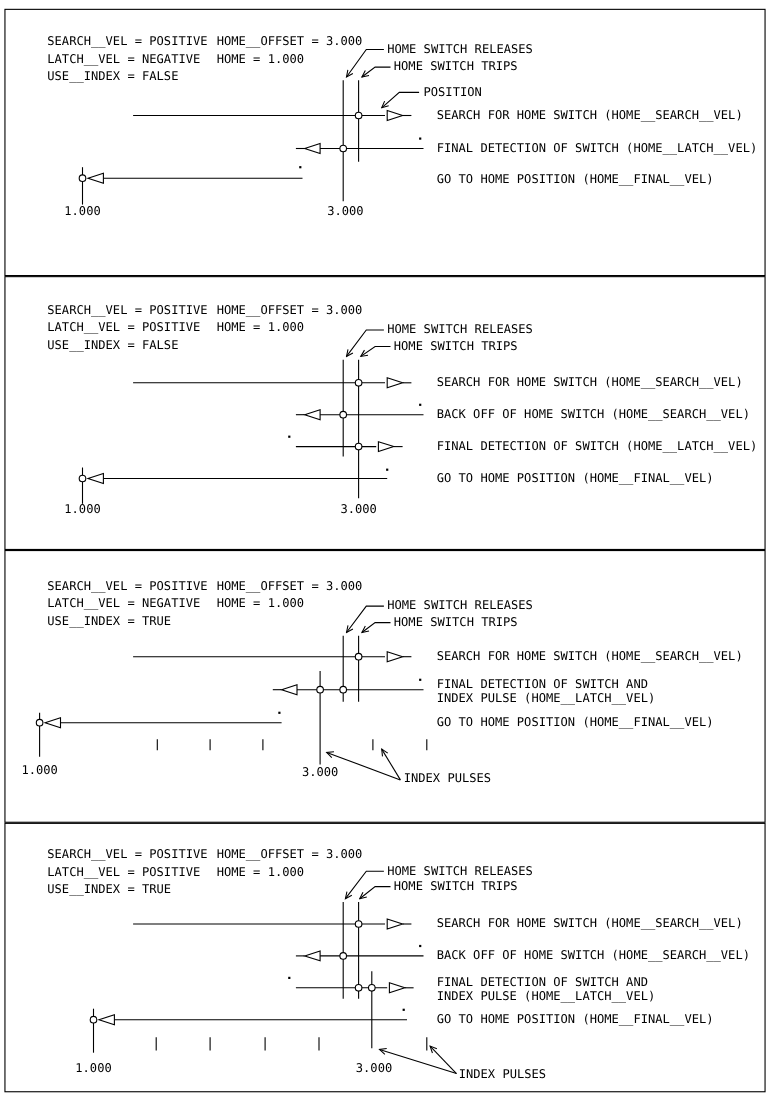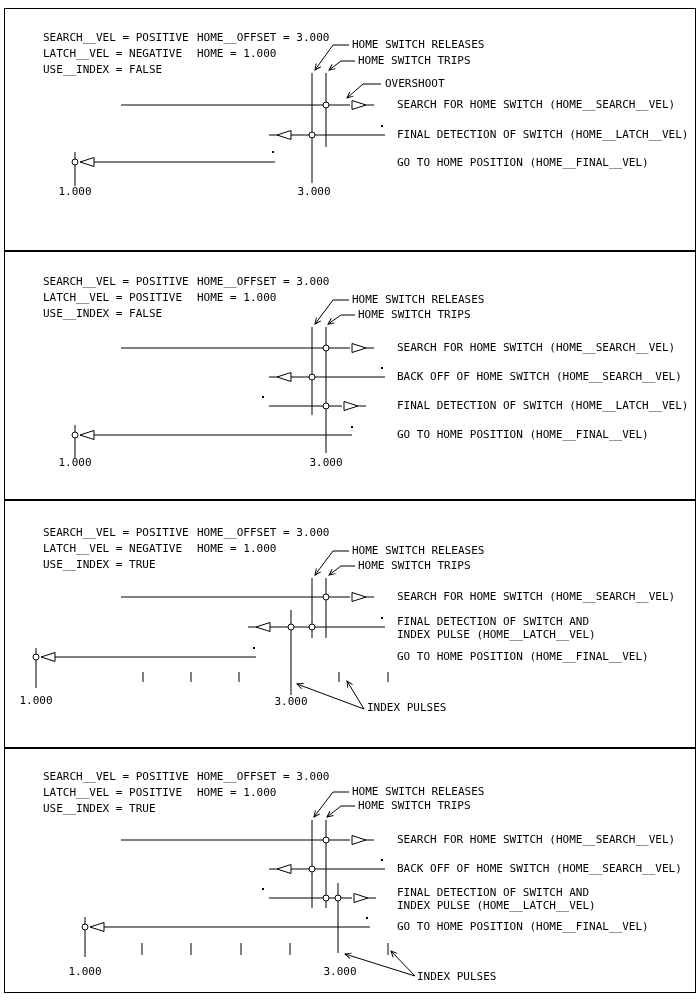--- a/index.html
+++ b/index.html
@@ -160,21 +160,21 @@
     </g>
   </svg>
 
   <span class="t" style="left:43px;top:38px">SEARCH__VEL = POSITIVE</span>
   <span class="t" style="left:43px;top:54px">LATCH__VEL = NEGATIVE</span>
   <span class="t" style="left:43px;top:70px">USE__INDEX = FALSE</span>
   <span class="t" style="left:197px;top:38px">HOME__OFFSET = 3.000</span>
   <span class="t" style="left:197px;top:54px">HOME = 1.000</span>
   <span class="t" style="left:352px;top:45px">HOME SWITCH RELEASES</span>
   <span class="t" style="left:358px;top:61px">HOME SWITCH TRIPS</span>
-  <span class="t" style="left:385px;top:84px">OVERSHOOT</span>
+  <span class="t" style="left:385px;top:84px">POSITION</span>
   <span class="t" style="left:397px;top:105px">SEARCH FOR HOME SWITCH (HOME__SEARCH__VEL)</span>
   <span class="t" style="left:397px;top:135px">FINAL DETECTION OF SWITCH (HOME__LATCH__VEL)</span>
   <span class="t" style="left:397px;top:163px">GO TO HOME POSITION (HOME__FINAL__VEL)</span>
   <span class="t c" style="left:75px;top:192px">1.000</span>
   <span class="t c" style="left:314px;top:192px">3.000</span>
 
   <span class="t" style="left:43px;top:282px">SEARCH__VEL = POSITIVE</span>
   <span class="t" style="left:43px;top:298px">LATCH__VEL = POSITIVE</span>
   <span class="t" style="left:43px;top:314px">USE__INDEX = FALSE</span>
   <span class="t" style="left:197px;top:282px">HOME__OFFSET = 3.000</span>

